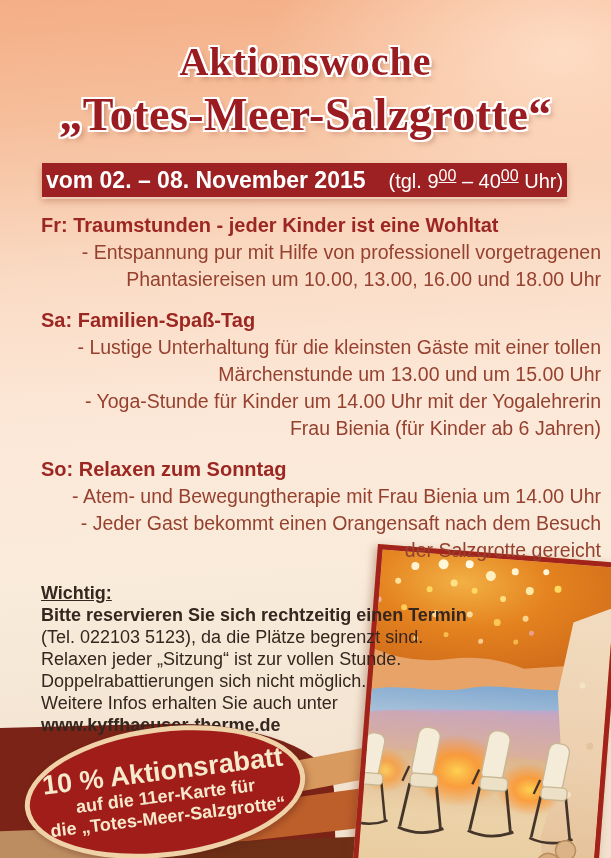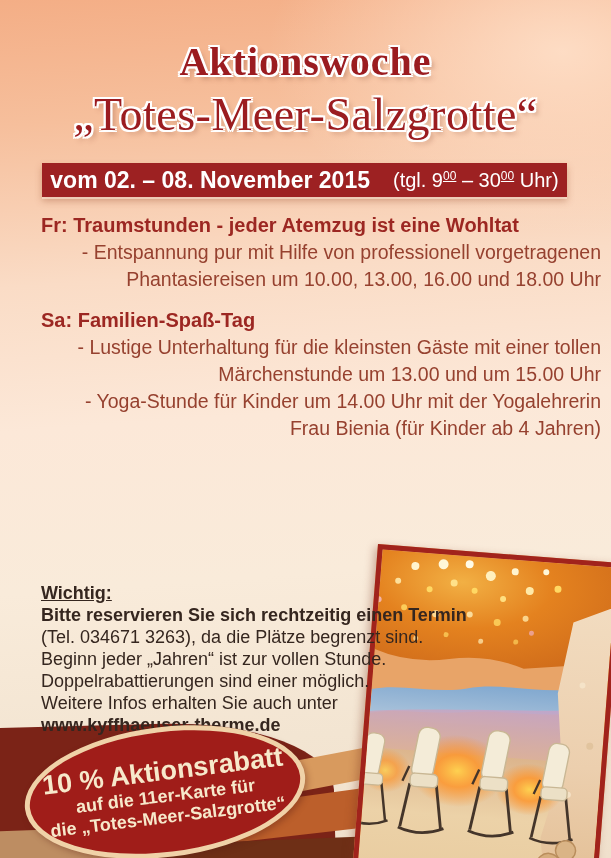--- a/index.html
+++ b/index.html
@@ -21,39 +21,39 @@
     font-weight:bold;font-size:40px;letter-spacing:1px;
     color:#9b1c20;
     text-shadow:-2px -2px 0 #fff,2px -2px 0 #fff,-2px 2px 0 #fff,2px 2px 0 #fff,
                 0 -2px 0 #fff,0 2px 0 #fff,-2px 0 0 #fff,2px 0 0 #fff,
                 4px 4px 5px rgba(130,60,40,.35);
   }
   .main-title{
     position:absolute;left:0;right:0;top:88px;
     text-align:center;
     font-family:"Liberation Serif",serif;
-    font-weight:normal;font-size:46px;letter-spacing:0.5px;
+    font-weight:bold;font-size:46px;letter-spacing:0.5px;
     color:#9b1c20;
     text-shadow:-2px -2px 0 #fff,2px -2px 0 #fff,-2px 2px 0 #fff,2px 2px 0 #fff,
                 0 -2px 0 #fff,0 2px 0 #fff,-2px 0 0 #fff,2px 0 0 #fff,
                 4px 4px 5px rgba(130,60,40,.35);
   }
   
   .date-banner{
     position:absolute;left:42px;right:44px;top:163px;height:34px;
     background:#9d2122;
     color:#ffffff;
     display:flex;align-items:center;justify-content:center;
     box-shadow:0 2px 0 rgba(255,235,220,.55),0 4px 7px rgba(140,60,30,.35);
     white-space:nowrap;
     gap:16px;
   }
   .date-banner .range{font-weight:bold;font-size:23px;}
   .date-banner .daily{font-size:20px;margin-left:7px;}
-  .date-banner .sup{font-size:12px;vertical-align:7px;text-decoration:underline;}
+  .date-banner .sup{font-size:16px;vertical-align:7px;text-decoration:underline;}
   
   .schedule{position:absolute;left:41px;top:212px;width:560px;z-index:5;}
   .day-header{
     font-weight:bold;font-size:20px;line-height:27px;color:#9c2722;
     white-space:nowrap;
   }
   .sec{margin-bottom:14px;}
   .bullet-line{
     font-size:19.5px;line-height:27px;color:#96412f;white-space:nowrap;text-align:right;
   }
@@ -121,44 +121,50 @@
 </head>
 <body>
 
 <div class="flyer">
 
   <div class="kicker">Aktionswoche</div>
   <div class="main-title">„Totes-Meer-Salzgrotte“</div>
 
   <div class="date-banner">
     <span class="range">vom 02. – 08. November 2015</span>
-    <span class="daily"><span>(tgl. 9</span><span class="sup">00</span><span> – 30</span><span class="sup">00</span><span> Uhr)</span></span>
+    <span class="daily"><span>(tgl. 9</span><span class="sup">00</span><span> – 40</span><span class="sup">00</span><span> Uhr)</span></span>
   </div>
 
   <div class="schedule">
     <div class="sec">
-      <div class="day-header">Fr: Traumstunden - jeder Atemzug ist eine Wohltat</div>
+      <div class="day-header">Fr: Traumstunden - jeder Kinder ist eine Wohltat</div>
       <div class="bullet-line">- Entspannung pur mit Hilfe von professionell vorgetragenen</div>
       <div class="bullet-line cont">Phantasiereisen um 10.00, 13.00, 16.00 und 18.00 Uhr</div>
     </div>
     <div class="sec">
       <div class="day-header">Sa: Familien-Spaß-Tag</div>
       <div class="bullet-line">- Lustige Unterhaltung für die kleinsten Gäste mit einer tollen</div>
       <div class="bullet-line cont">Märchenstunde um 13.00 und um 15.00 Uhr</div>
       <div class="bullet-line">- Yoga-Stunde für Kinder um 14.00 Uhr mit der Yogalehrerin</div>
-      <div class="bullet-line cont">Frau Bienia (für Kinder ab 4 Jahren)</div>
+      <div class="bullet-line cont">Frau Bienia (für Kinder ab 6 Jahren)</div>
+    </div>
+    <div class="sec">
+      <div class="day-header">So: Relaxen zum Sonntag</div>
+      <div class="bullet-line">- Atem- und Bewegungtherapie mit Frau Bienia um 14.00 Uhr</div>
+      <div class="bullet-line">- Jeder Gast bekommt einen Orangensaft nach dem Besuch</div>
+      <div class="bullet-line cont">der Salzgrotte gereicht</div>
     </div>
   </div>
 
   <div class="important">
     <div class="heading">Wichtig:</div>
     <div class="imp-line bold">Bitte reservieren Sie sich rechtzeitig einen Termin</div>
-    <div class="imp-line">(Tel. 034671 3263), da die Plätze begrenzt sind.</div>
-    <div class="imp-line">Beginn jeder „Jahren“ ist zur vollen Stunde.</div>
-    <div class="imp-line">Doppelrabattierungen sind einer möglich.</div>
+    <div class="imp-line">(Tel. 022103 5123), da die Plätze begrenzt sind.</div>
+    <div class="imp-line">Relaxen jeder „Sitzung“ ist zur vollen Stunde.</div>
+    <div class="imp-line">Doppelrabattierungen sich nicht möglich.</div>
     <div class="imp-line">Weitere Infos erhalten Sie auch unter</div>
     <div class="imp-line bold">www.kyffhaeuser-therme.de</div>
   </div>
 
   <div class="decor decor-maroon"></div>
   <div class="decor decor-tan-corner"></div>
   <div class="decor decor-light-wedge"></div>
   <div class="decor decor-orange-wedge"></div>
   <div class="decor decor-brown-strip"></div>
 

